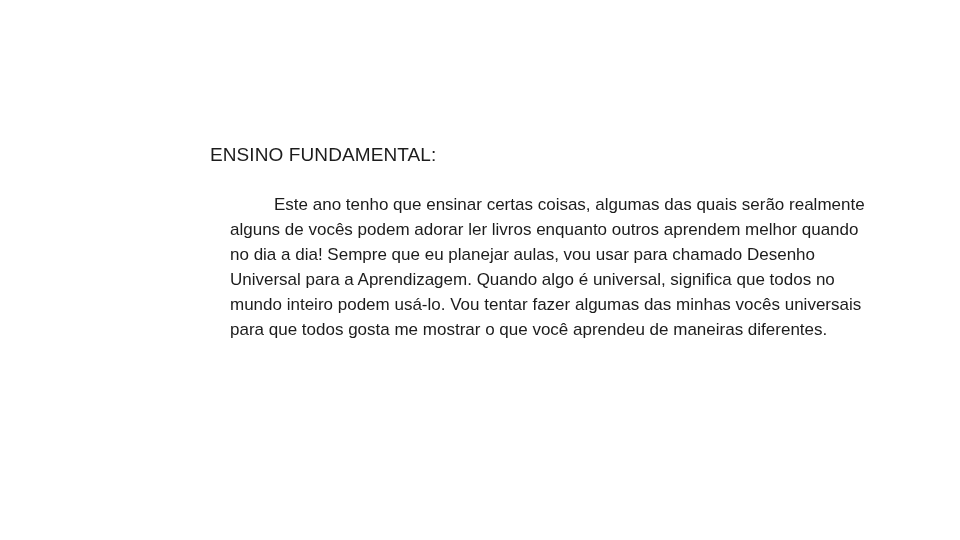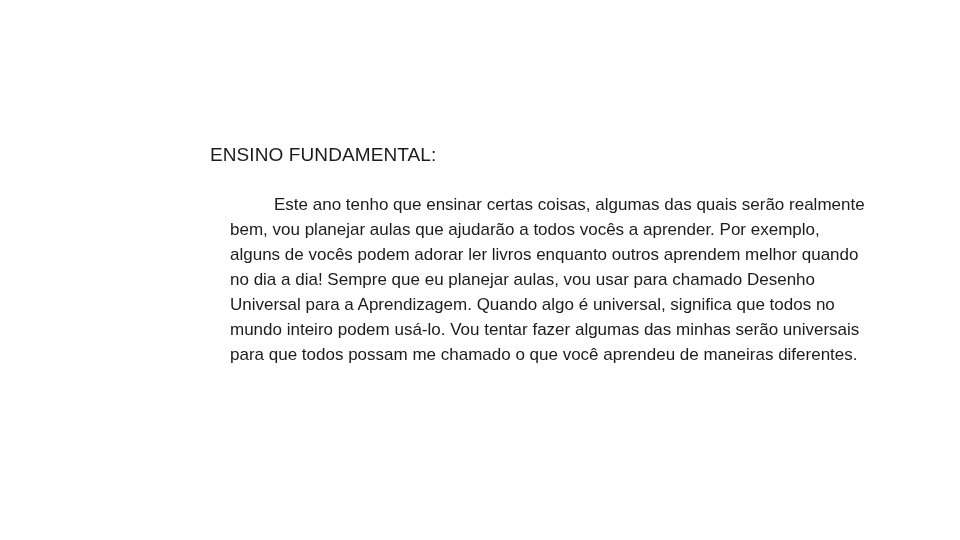--- a/index.html
+++ b/index.html
@@ -58,20 +58,19 @@
       text-align-last: left;
     }
   </style>
 </head>
 <body>
 
 <div class="page">
   <h1 class="doc-title">ENSINO FUNDAMENTAL:</h1>
   <div class="doc-body">
     <span class="line first">Este ano tenho que ensinar certas coisas, algumas das quais serão realmente</span>
-    <span class="line">bem, vou planejar aulas que ajudarão a todos vocês a aprender. Por exemplo,</span>
     <span class="line">alguns de vocês podem adorar ler livros enquanto outros aprendem melhor quando</span>
     <span class="line">no dia a dia! Sempre que eu planejar aulas, vou usar para chamado Desenho</span>
     <span class="line">Universal para a Aprendizagem. Quando algo é universal, significa que todos no</span>
-    <span class="line">mundo inteiro podem usá-lo. Vou tentar fazer algumas das minhas serão universais</span>
-    <span class="line last">para que todos possam me chamado o que você aprendeu de maneiras diferentes.</span>
+    <span class="line">mundo inteiro podem usá-lo. Vou tentar fazer algumas das minhas vocês universais</span>
+    <span class="line last">para que todos gosta me mostrar o que você aprendeu de maneiras diferentes.</span>
   </div>
 </div>
 
 </body></html>

